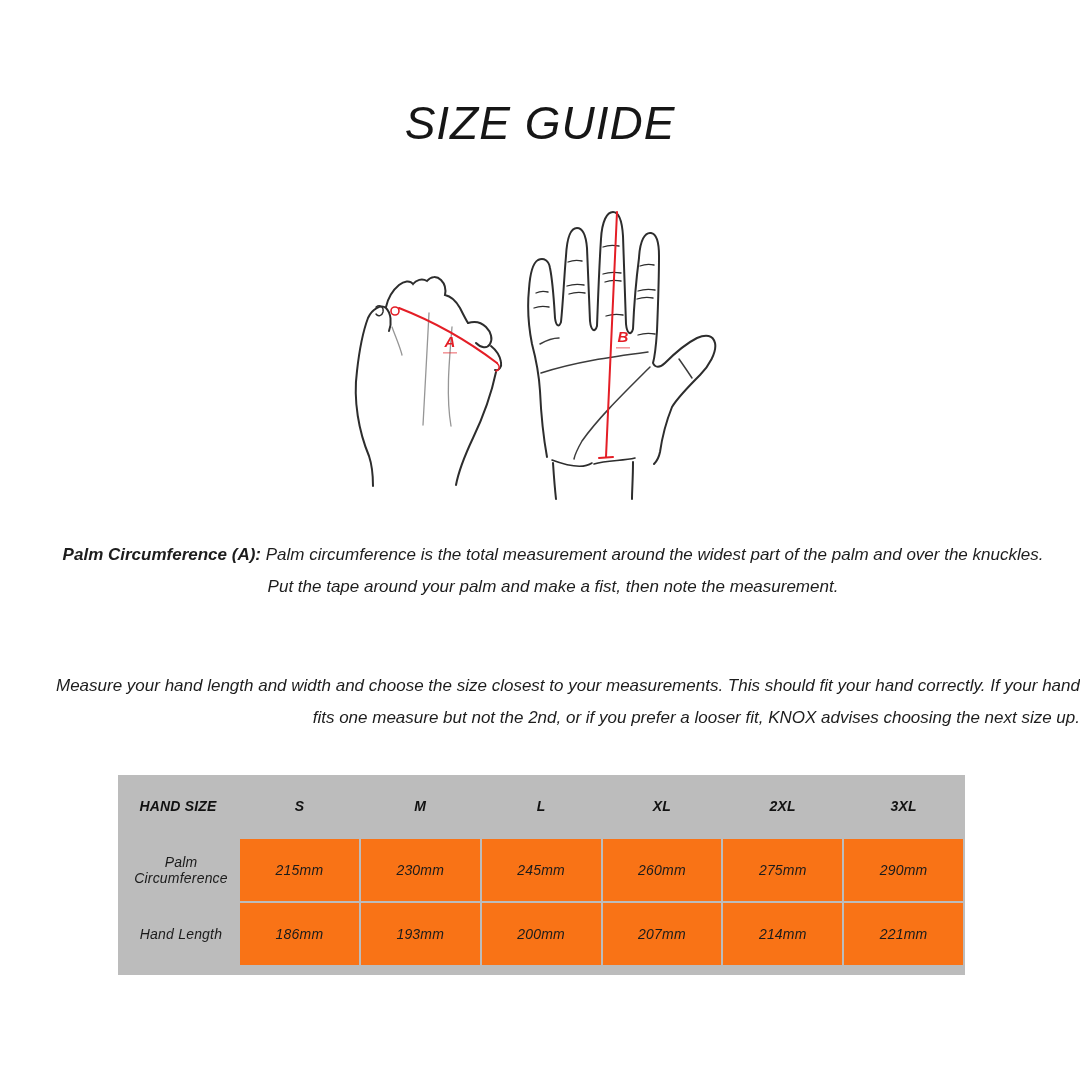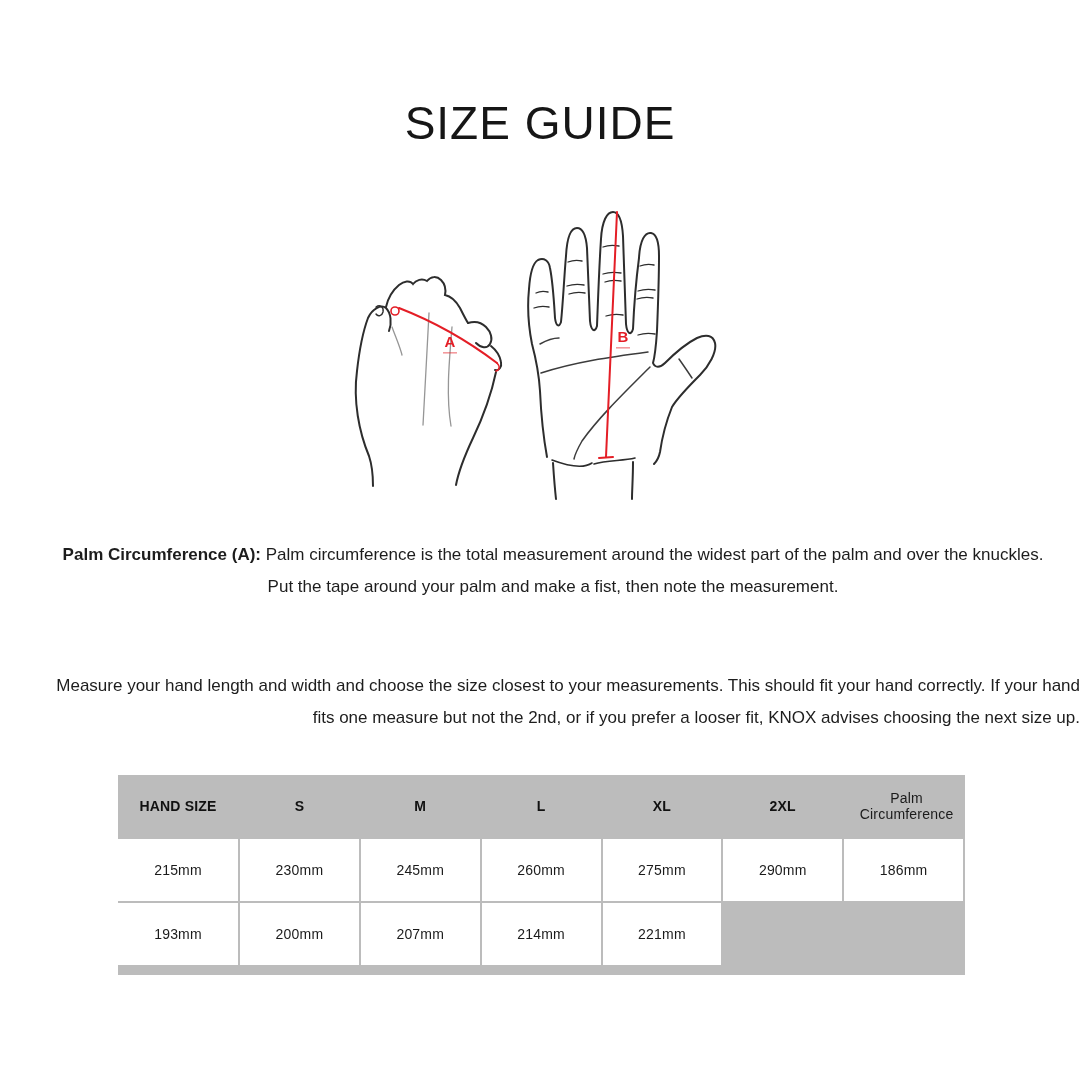--- a/index.html
+++ b/index.html
@@ -1,18 +1,18 @@
 <!DOCTYPE html>
 <html><head>
 <meta charset="utf-8">
 <style>
   * { margin:0; padding:0; box-sizing:border-box; }
   html,body { width:1080px; height:1080px; background:#ffffff; overflow:hidden;
               font-family:"Liberation Sans", sans-serif; color:#1d1d1d; }
-  .page { position:relative; width:900px; height:1080px; background:#ffffff; }
+  .page { position:relative; width:900px; height:1080px; background:#ffffff;font-style:italic; }
 
   .title { position:absolute; top:96px; left:0; width:1080px; text-align:center;
            font-size:46px; font-weight:400; letter-spacing:1px; color:#161616; }
 
   .diagram { position:absolute; left:340px; top:195px; width:400px; height:310px; }
 
   .info-block { position:absolute; left:0; width:1080px; text-align:center;
                 font-size:17px; line-height:31.5px; color:#1d1d1d;padding-left:26px; }
   .info-block .line { white-space:nowrap; }
   .bold { font-weight:700; }
@@ -20,21 +20,21 @@
   #sizing-info  { top:670px;text-align:right; }
 
   .size-table { position:absolute; left:118px; top:775px; width:847px;
                 display:grid; grid-template-columns:120px repeat(6,1fr);
                 grid-template-rows:62px 62px 62px; gap:2px;
                 background:#bcbcbc; padding:0 2px 10px 0; }
   .cell { display:flex; align-items:center; justify-content:center;
           font-size:14px; letter-spacing:0.2px; }
   .cell.head { background:#bcbcbc; font-weight:700; color:#111; }
   .cell.rowlabel { background:#bcbcbc; color:#1b1b1b; text-align:center;margin-left:6px; }
-  .cell.value { background:#ffffff; color:#1b1b1b; }
+  .cell.value { background:#f97316; color:#1b1b1b; }
 </style>
 </head>
 <body>
 
 <div class="page">
 
   <div class="title">SIZE GUIDE</div>
 
   <svg class="diagram" viewBox="0 0 400 310" width="400" height="310">
 
@@ -108,29 +108,31 @@
     <div class="line">fits one measure but not the 2nd, or if you prefer a looser fit, KNOX advises choosing the next size up.</div>
   </div>
 
   <div class="size-table">
     <div class="cell head">HAND SIZE</div>
     <div class="cell head">S</div>
     <div class="cell head">M</div>
     <div class="cell head">L</div>
     <div class="cell head">XL</div>
     <div class="cell head">2XL</div>
+    <div class="cell head">3XL</div>
 
     <div class="cell rowlabel">Palm Circumference</div>
     <div class="cell value">215mm</div>
     <div class="cell value">230mm</div>
     <div class="cell value">245mm</div>
     <div class="cell value">260mm</div>
     <div class="cell value">275mm</div>
     <div class="cell value">290mm</div>
 
+    <div class="cell rowlabel">Hand Length</div>
     <div class="cell value">186mm</div>
     <div class="cell value">193mm</div>
     <div class="cell value">200mm</div>
     <div class="cell value">207mm</div>
     <div class="cell value">214mm</div>
     <div class="cell value">221mm</div>
   </div>
 
 </div>
 

